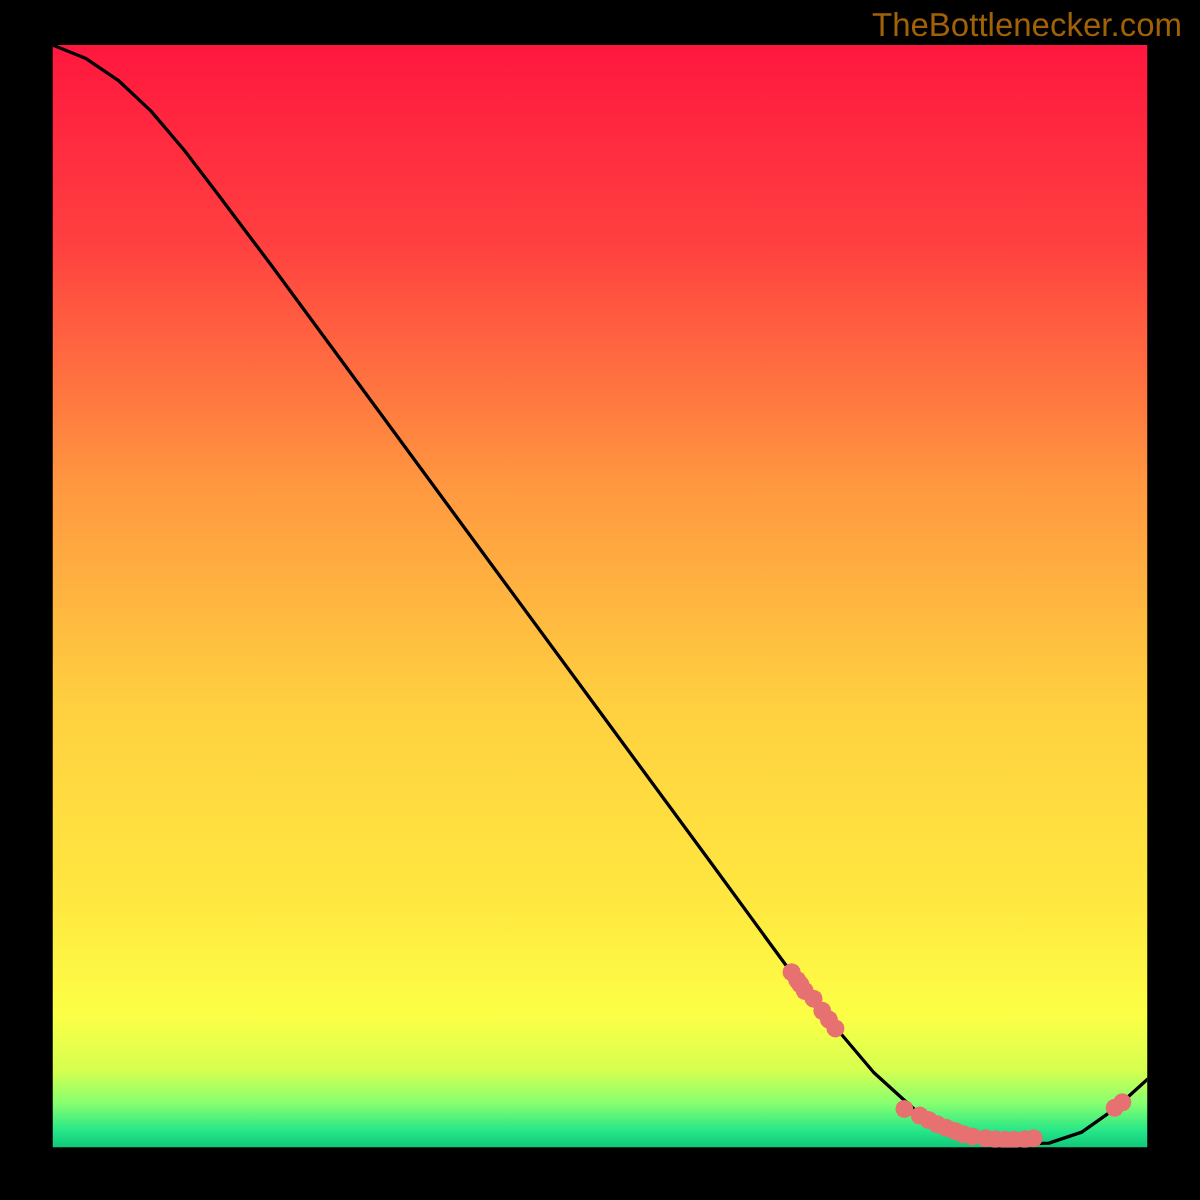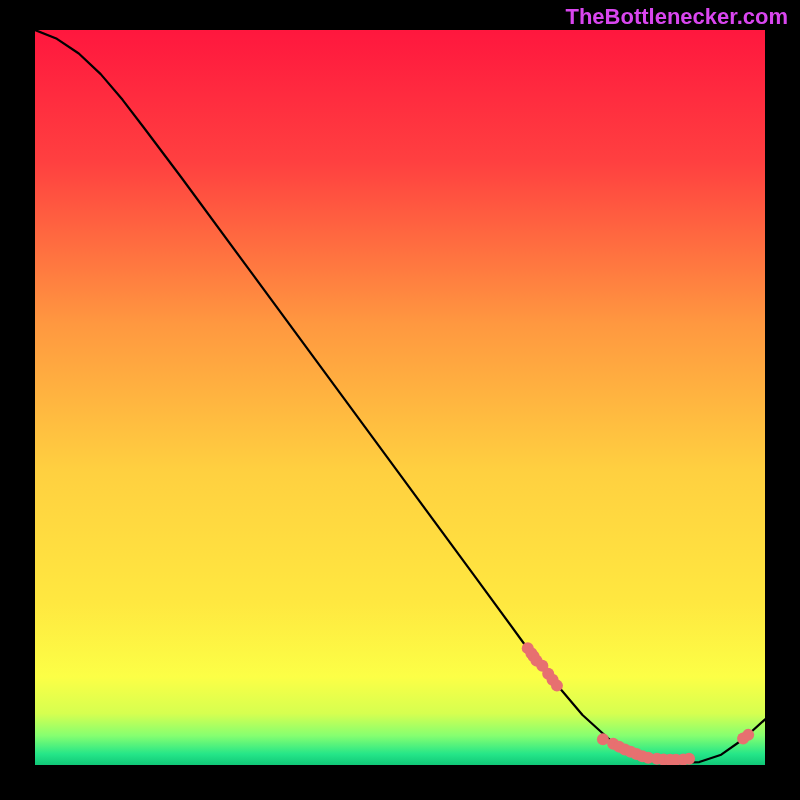--- a/index.html
+++ b/index.html
@@ -14,23 +14,23 @@
 .outer {
   width: 800px;
   height: 800px;
   background: #000;
   position: relative;
 }
 .watermark {
   position: absolute;
   top: 4px;
   right: 12px;
-  color: #d946ef;
+  color: #a16207;
   font-size: 22px;
-  font-weight: bold;
+  font-weight: normal;
   user-select: none;
   z-index: 5;
 }
 .plot-frame {
   position: absolute;
   left: 35px;
   top: 30px;
   width: 730px;
   height: 735px;
   background: #000;

